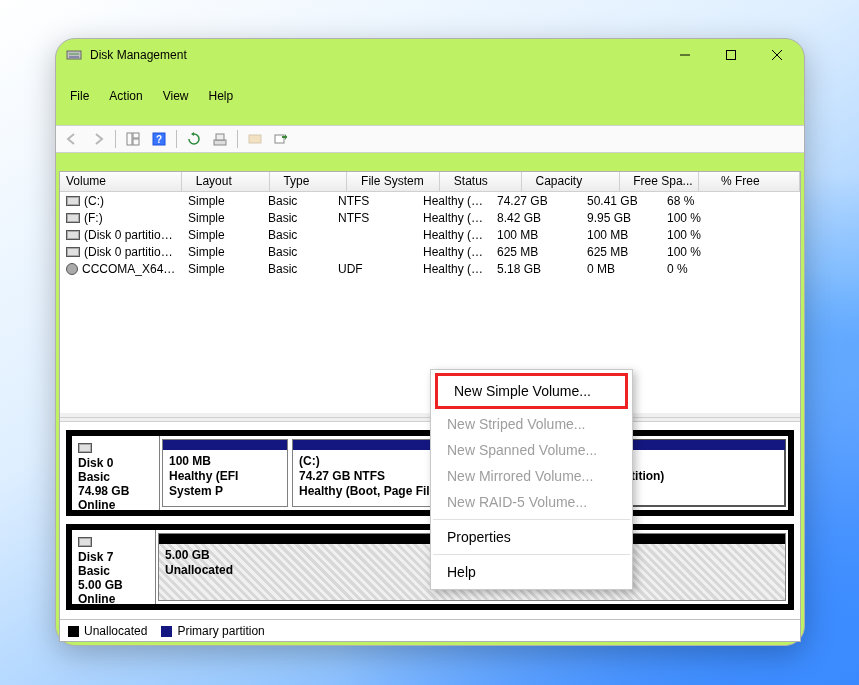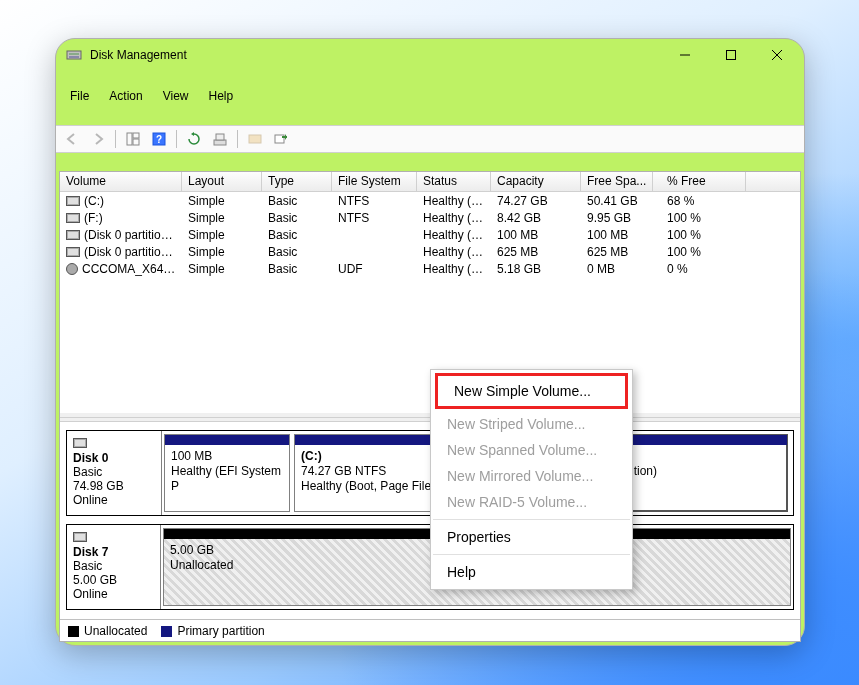--- a/index.html
+++ b/index.html
@@ -32,31 +32,31 @@
     .winbtn { width: 46px; height: 30px; display:flex; align-items:center; justify-content:center; color:#000; }
     .winbtn svg { width:10px; height:10px; }
     .menubar { height: 22px; display:flex; align-items:flex-start; padding: 0 6px; gap: 4px; }
     .menuitem { padding: 2px 8px; }
     .toolbar { height: 28px; border-top:1px solid #d0d0d0; border-bottom:1px solid #d0d0d0; display:flex; align-items:center; padding: 0 4px; gap:2px; background:#fafafa;}
     .tbtn { width:24px; height:22px; display:flex; align-items:center; justify-content:center; border:1px solid transparent; }
     .tbtn.disabled { opacity:0.4; }
     .tsep { width:1px; height:18px; background:#c0c0c0; margin: 0 3px; }
     .content { flex:1; border:1px solid #b0b0b0; margin: 2px 3px 3px 3px; display:flex; flex-direction:column; background:#fff;}
     .vol-table { flex: 0 0 245px; border-bottom: 4px solid #f0f0f0; overflow:hidden;}
-    .vt-header { display:flex; height:20px; background: linear-gradient(#fdfdfd,#ececec); border-bottom:1px solid #d0d0d0;}
+    .vt-header { display:flex; height:20px; background: linear-gradient(#fdfdfd,#ececec); border-bottom:1px solid #d0d0d0;justify-content:space-between;}
     .vt-header > div { border-right:1px solid #d0d0d0; padding: 2px 6px; font-size:12px; white-space:nowrap; overflow:hidden;}
     .vt-row { display:flex; height:17px; align-items:center;}
     .vt-row > div { padding: 0 6px; font-size:12px; white-space:nowrap; overflow:hidden; text-overflow:ellipsis;}
     .col-vol{width:122px;} .col-lay{width:80px;} .col-typ{width:70px;} .col-fs{width:85px;} .col-sta{width:74px;} .col-cap{width:90px;} .col-fre{width:72px;} .col-pct{width:85px;margin-left:8px;}
     .diskicon { display:inline-block; width:14px; height:10px; background:#aaa; border:1px solid #555; margin-right:4px; vertical-align:middle; position:relative;}
     .diskicon.hd::after { content:''; position:absolute; left:1px; top:1px; right:1px; bottom:1px; background:#e0e0e0;}
     .diskicon.cd { border-radius:50%; width:12px; height:12px;}
     .splitter { height:5px; background:#f0f0f0; border-top:1px solid #d0d0d0; border-bottom:1px solid #d0d0d0; cursor:ns-resize;}
     .disk-panel { flex:1; overflow:auto; padding: 4px 0 0 0;}
-    .disk-row { display:flex; border:1px solid #000000; margin: 4px 6px 8px 6px; height:86px; background:#fff;}
+    .disk-row { display:flex; border:6px solid #000000; margin: 4px 6px 8px 6px; height:86px; background:#fff;font-weight:bold;}
     .disk-info { width:95px; border-right:1px solid #808080; padding:4px 6px; background:#fff;}
     .disk-info .dicon { margin-bottom:2px;}
     .disk-info b { font-size:12px;}
     .disk-parts { flex:1; display:flex; position:relative;}
     .part { border:1px solid #808080; margin:3px 2px; padding:4px 6px; font-size:12px; overflow:hidden; position:relative;}
     .part .cap { position:absolute; top:0; left:0; right:0; height:10px;}
     .part .body { margin-top:10px; line-height:1.25;}
     .cap.primary { background:#141780; }
     .cap.unalloc { background:#000; }
     .unallocated { background: repeating-linear-gradient(45deg, #f0f0f0 0 3px, #d8d8d8 3px 6px);}

